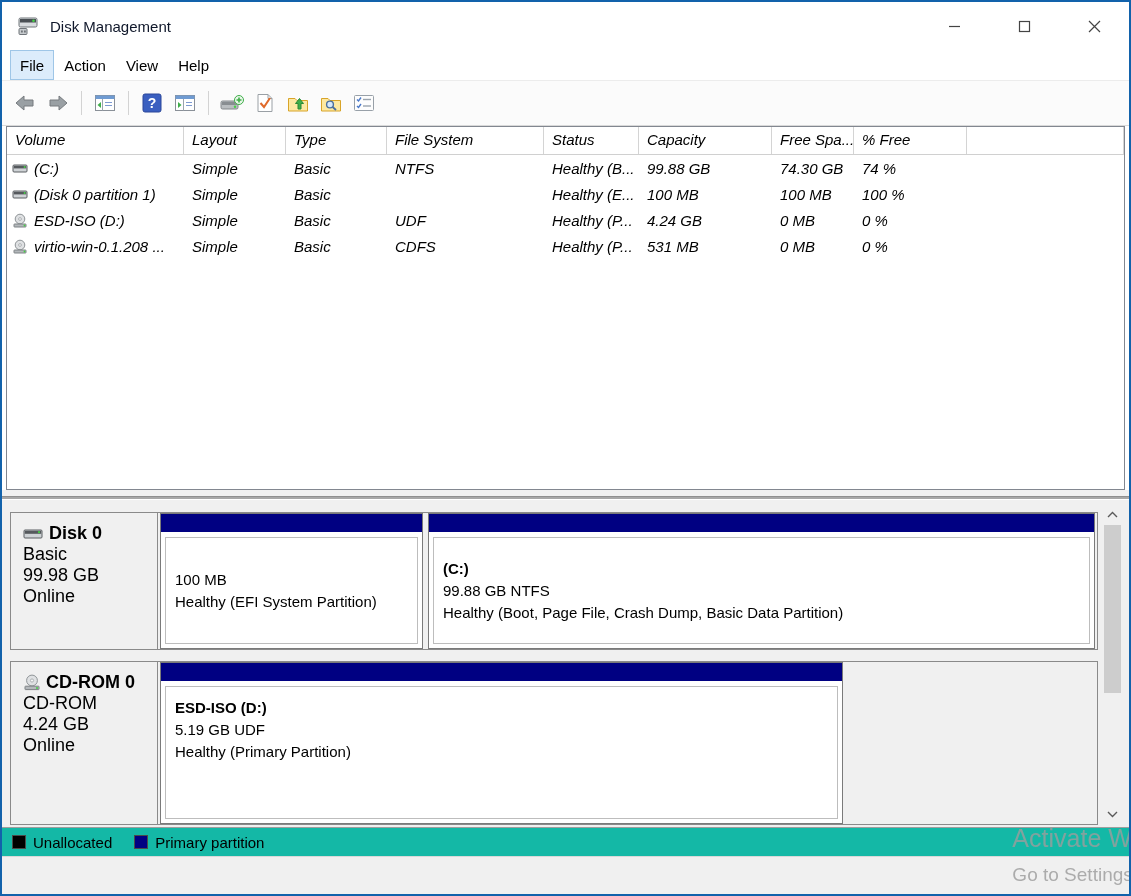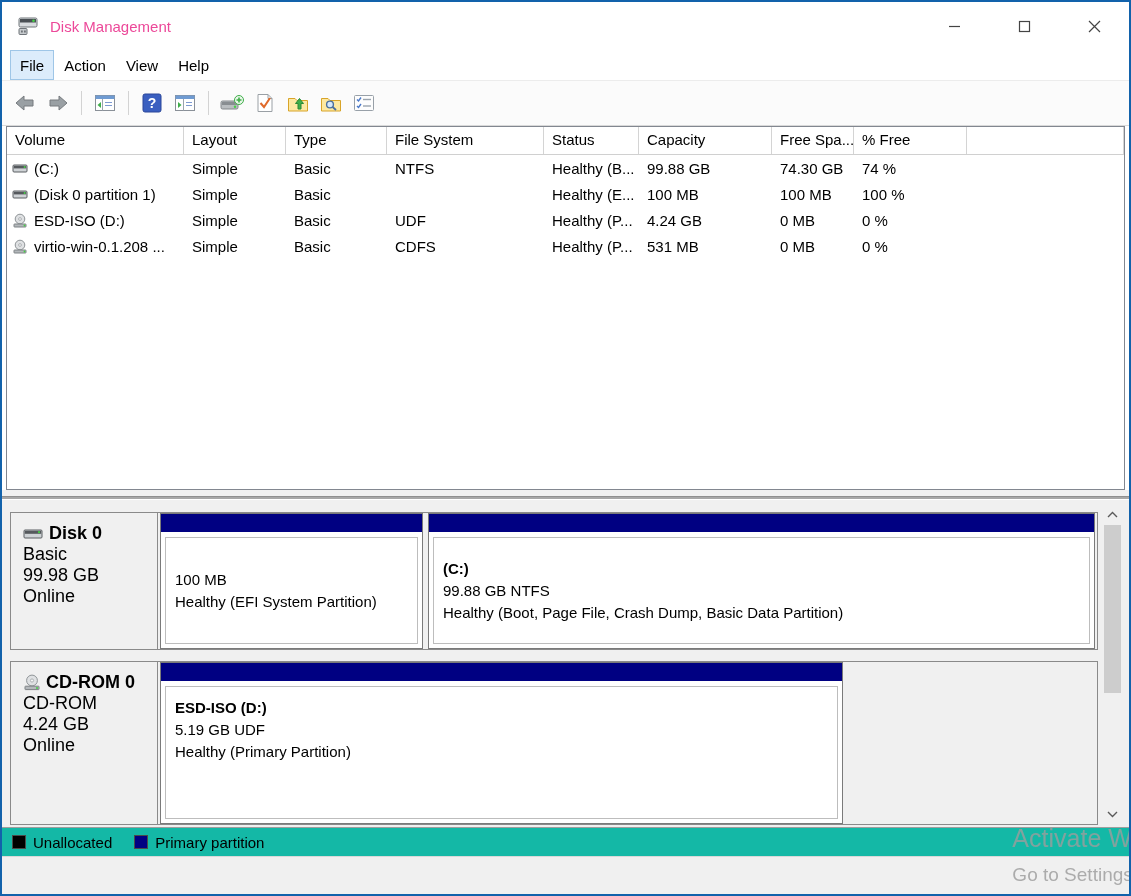--- a/index.html
+++ b/index.html
@@ -5,37 +5,37 @@
   * { margin:0; padding:0; box-sizing:border-box; }
   html,body { width:1131px; height:896px; background:#e8e8e8; font-family:"Liberation Sans", sans-serif; }
   .window{
     position:relative; width:1131px; height:896px;
     border:2px solid #1262ab; background:#ffffff;
     display:flex; flex-direction:column; overflow:hidden;
   }
   
   .titlebar{ height:48px; background:#ffffff; display:flex; align-items:center; flex:0 0 auto; }
   .titlebar .app-icon{ margin:0 10px 0 14px; display:flex; }
-  .title-text{ font-size:15px; color:#ec4899; }
+  .title-text{ font-size:15px; color:#0f172a; }
   .win-controls{ margin-left:auto; display:flex; height:100%; }
   .win-btn{ width:70px; height:100%; display:flex; align-items:center; justify-content:center; }
   
   .menubar{ height:30px; display:flex; align-items:stretch; padding-left:8px; background:#fff; flex:0 0 auto; }
   .menu-item{ padding:4px 9px; font-size:15px; display:flex; align-items:center; border:1px solid transparent; }
   .menu-item::first-letter{ text-decoration:underline; }
   .menu-item.active{ background:#dcecfb; border-color:#9fc6e7; }
   
   .toolbar{ height:46px; display:flex; align-items:center; padding-left:10px; gap:7px;
             background:#fbfbfb; border-top:1px solid #ececec; border-bottom:1px solid #d9d9d9; flex:0 0 auto;}
   .tb-icon{ width:26px; height:26px; display:flex; align-items:center; justify-content:center; border:1px solid transparent; }
   .tb-sep{ width:1px; height:24px; background:#d3d3d3; margin:0 3px; }
   
   .list-pane{ height:364px; margin:0 4px; background:#fff; border:1px solid #828790; flex:0 0 auto;
               display:flex; flex-direction:column; overflow:hidden; }
-  .lv-grid{ display:grid; grid-template-columns:177px 102px 101px 157px 95px 133px 82px 113px 1fr; }
+  .lv-grid{ display:grid; grid-template-columns:177px 102px 101px 157px 95px 133px 82px 113px 1fr;font-style:italic; }
   .lv-header{ height:28px; border-bottom:1px solid #d0d0d0; background:#ffffff; flex:0 0 auto; }
   .lv-header .hcell{ font-size:15px; color:#000; padding:4px 4px 0 8px; border-right:1px solid #d4d4d4;
                      overflow:hidden; white-space:nowrap; }
   .lv-row{ height:26px; align-items:center; font-size:15px; }
   .lv-row .cell{ padding-left:8px; overflow:hidden; white-space:nowrap; }
   .lv-row .vol-cell{ display:flex; align-items:center; gap:5px; padding-left:5px; }
   
   .splitter{ height:16px; background:#f0f0f0; flex:0 0 auto; position:relative; }
   .splitter .bar{ position:absolute; left:0; right:0; top:6px; height:4px; background:#a7a7a7;
                   border-top:1px solid #8f8f8f; border-bottom:1px solid #ffffff; }

